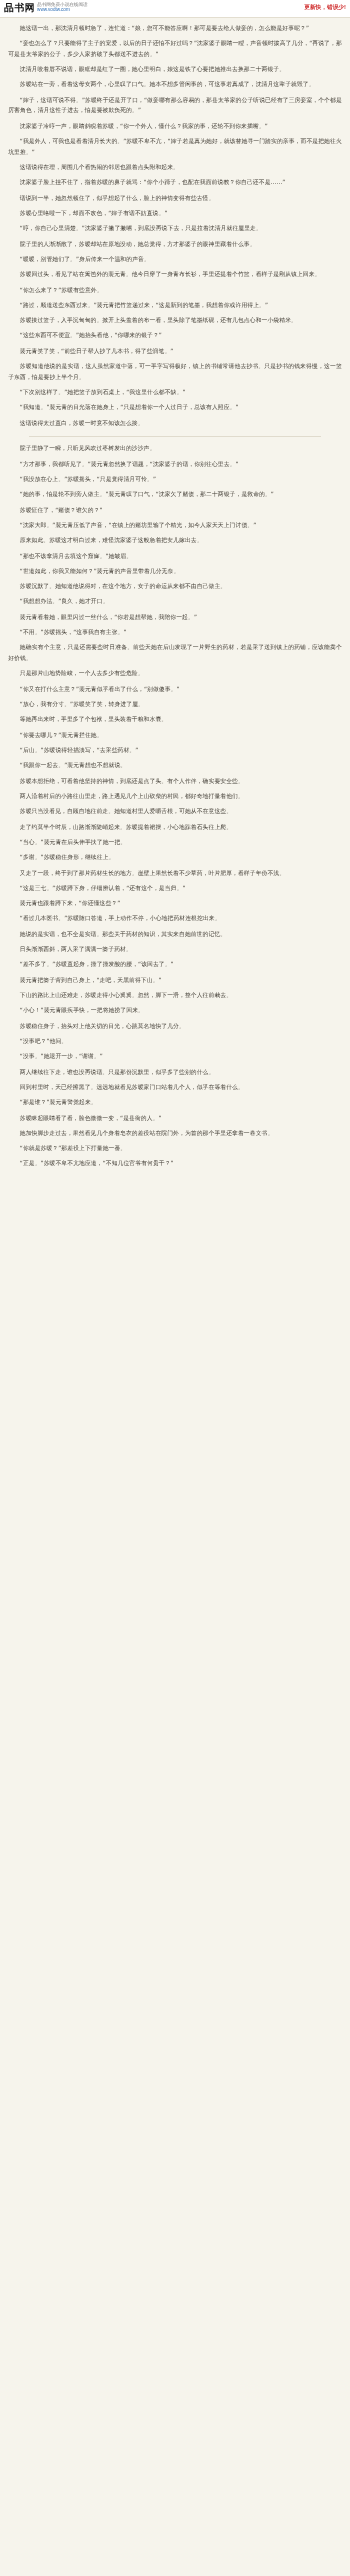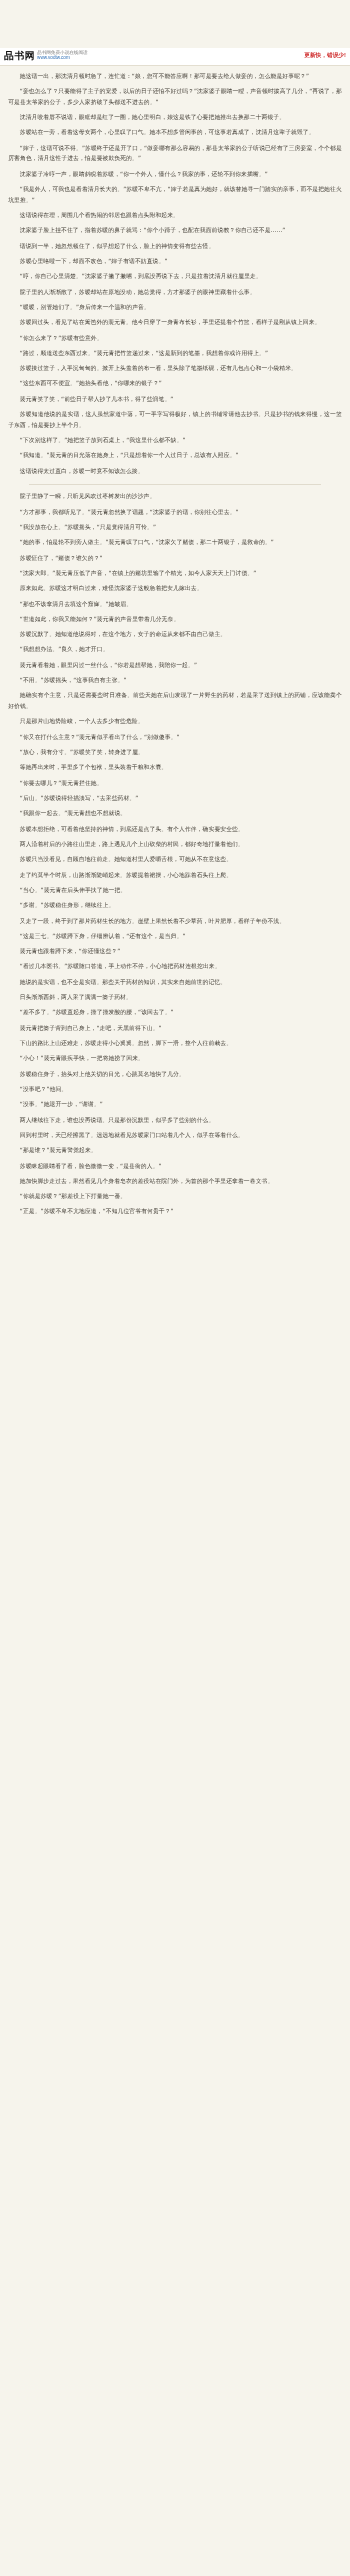--- a/index.html
+++ b/index.html
@@ -18,21 +18,20 @@
   
   .header{
     width:350px;
     height:17.5px;
     background:#ffffff;
     border-bottom:0.5px solid #e3ded0;
     display:flex;
     align-items:center;
     padding:0 4.1px;
     box-sizing:border-box;
-    margin-top:48px;
   }
   .logo{
     font-size:9.8px;
     font-weight:bold;
     color:#111111;
     letter-spacing:0.5px;
     white-space:nowrap;
     font-family:"DejaVu Sans","Liberation Sans",sans-serif;
   }
   .header-mid{

